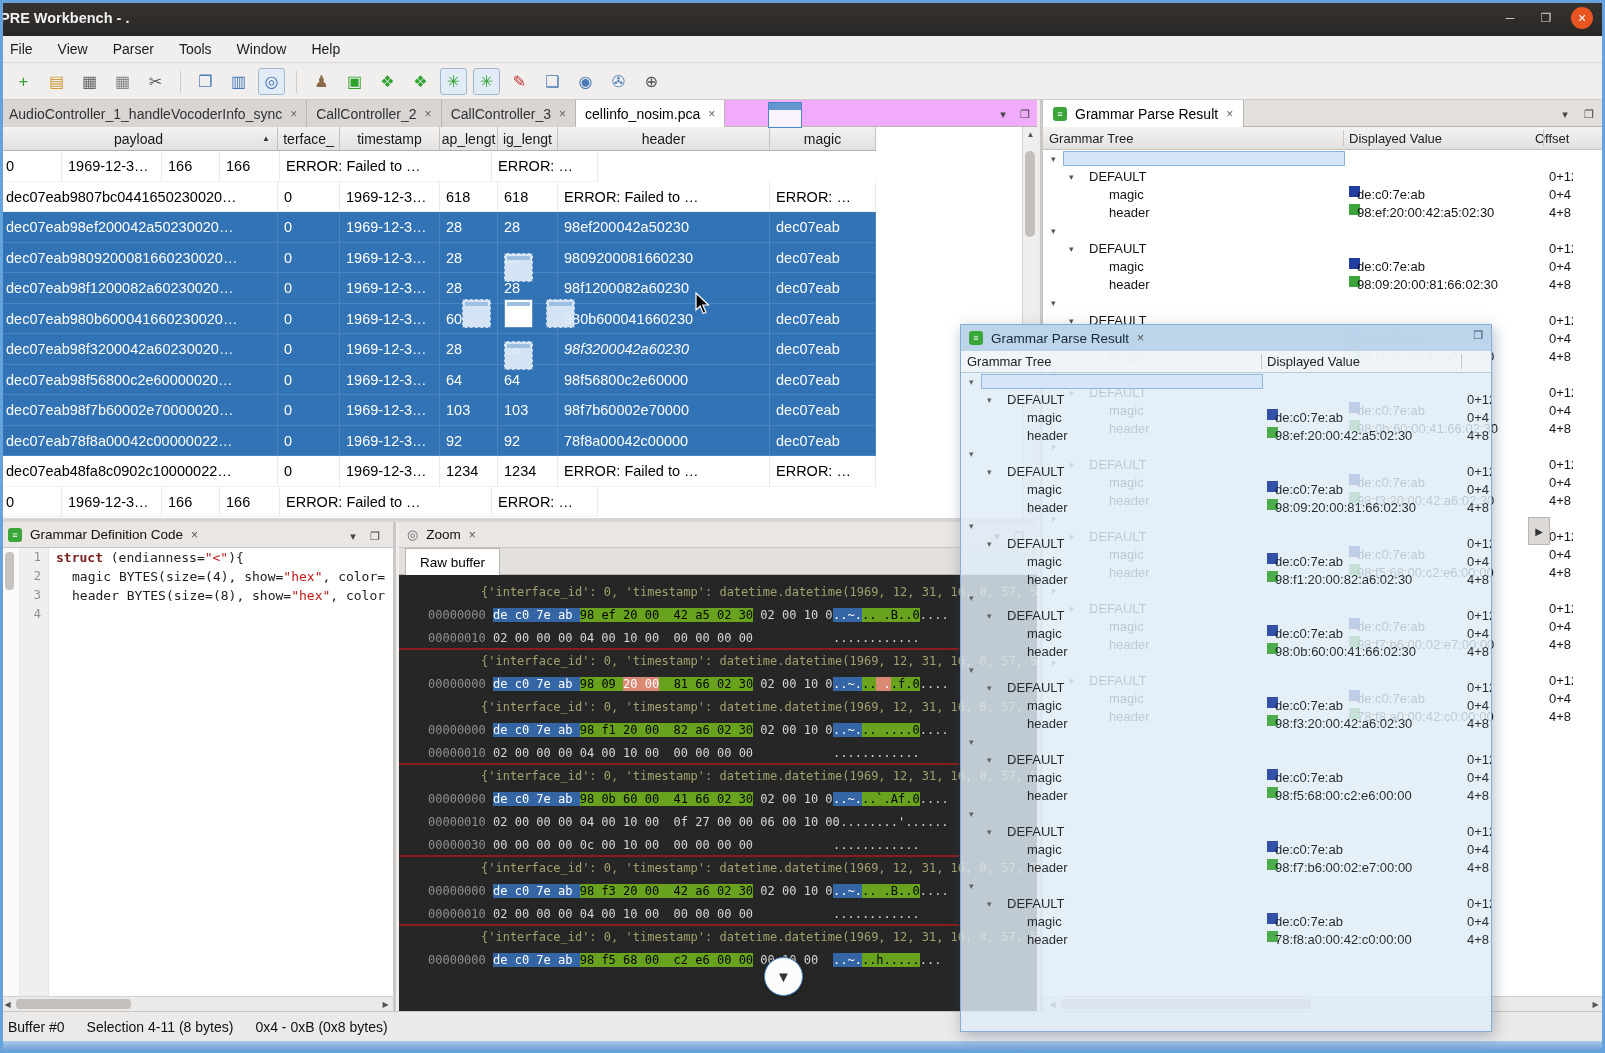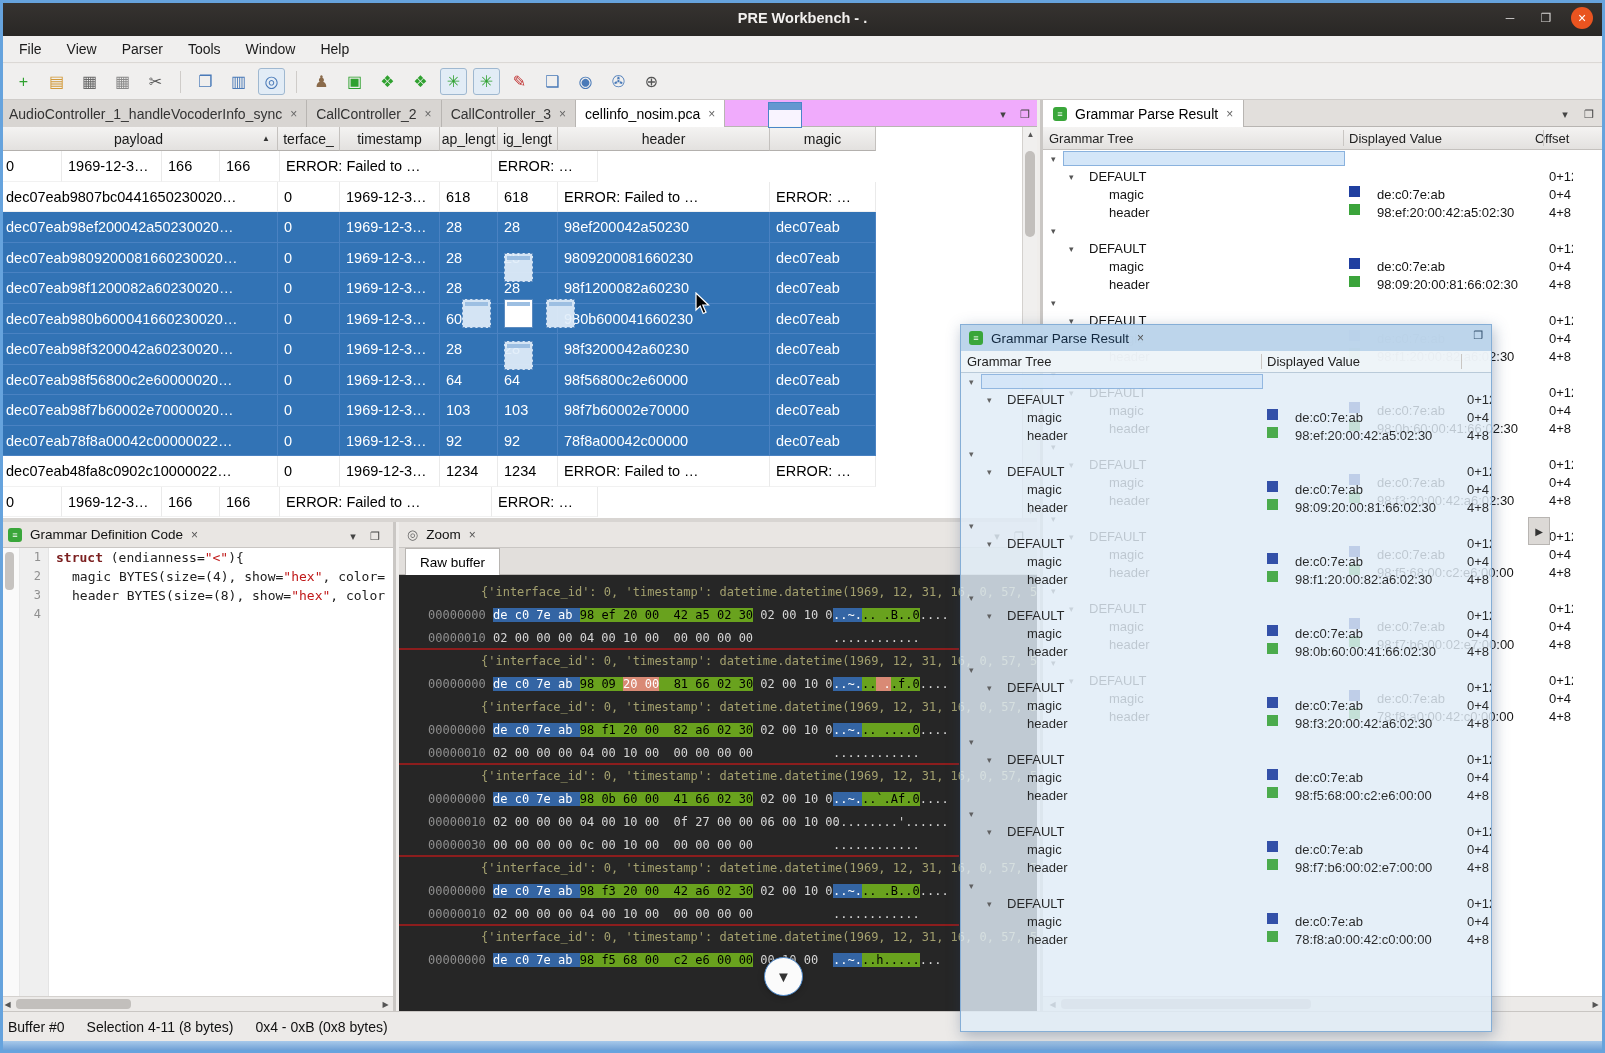--- a/index.html
+++ b/index.html
@@ -3,28 +3,28 @@
 <meta charset="utf-8">
 <style>
 *{margin:0;padding:0;box-sizing:border-box}
 html,body{background:#4a4a4a}
 body{font-family:"Liberation Sans",sans-serif}
 .app{position:relative;width:1605px;height:1053px;background:#efedeb;overflow:hidden;
  --sel:#3273b5;--hex-blue:#3465a4;--hex-green:#69a21e;--hex-pink:#d98a75;--close:#e95420}
 .app::after{content:"";position:absolute;inset:0;border:3px solid #66a3dd;pointer-events:none;z-index:900}
 
 
-.titlebar{position:absolute;left:0;top:0;width:100%;height:36px;background:linear-gradient(#373431,#292725);display:flex;align-items:center;justify-content:center;z-index:10}
+.titlebar{position:absolute;left:0;top:0;width:100%;height:36px;background:linear-gradient(#373431,#292725);display:flex;align-items:center;z-index:10}
 .title{color:#f2f0ee;font-size:14.5px;font-weight:bold}
 .winbtns{position:absolute;right:12px;top:7px;display:flex;gap:14px}
 .wb{width:22px;height:22px;border-radius:50%;color:#d8d6d4;display:flex;align-items:center;justify-content:center;font-size:12px}
 .wb.close{background:var(--close);color:#fff;font-size:14px}
 
 
-.menubar{position:absolute;left:0;top:36px;width:100%;height:27px;background:#f0efee;border-bottom:1px solid #dbd8d5;display:flex;align-items:center;padding-left:19px;gap:25px;font-size:14px;color:#1a1a1a}
+.menubar{position:absolute;left:0;top:36px;width:100%;height:27px;background:#f0efee;border-bottom:1px solid #dbd8d5;display:flex;align-items:center;padding-left:10px;gap:25px;font-size:14px;color:#1a1a1a}
 .toolbar{position:absolute;left:0;top:64px;width:100%;height:36px;background:#f0efee;border-bottom:1px solid #cfccc9;display:flex;align-items:center;padding-left:10px;gap:6px}
 .tbtn{width:27px;height:27px;display:flex;align-items:center;justify-content:center;border-radius:3px}
 .tbtn.boxed{border:1px solid #9fb8d0;background:#e2ecf6}
 .tglyph{font-size:16px;line-height:1}
 .tsep{width:1px;height:22px;background:#cfccc9;margin:0 5px}
 
 
 .doc-tabbar{position:absolute;left:0;top:100px;width:1037px;height:27px;background:#f0abfc;border-bottom:1px solid #b8b5b2}
 .doc-tabs{display:flex;height:27px}
 .dtab{height:27px;display:flex;align-items:center;padding:0 9px;gap:8px;font-size:14px;background:#d8d5d2;border-right:1px solid #b8b5b2;color:#333;white-space:nowrap}
@@ -90,21 +90,21 @@
 .colhead span{position:absolute;line-height:23px;white-space:nowrap}
 .rch1{left:6px}.rch2{left:306px}.rch3{left:492px}
 .rcs{position:absolute;top:3px;bottom:3px;width:1px;background:#c9c6c3}
 .tree{position:relative}
 .prow{position:relative;height:18px;font-size:13px;color:#141414}
 .prow span{position:absolute;top:0;line-height:18px;white-space:nowrap}
 .chev{font-size:9px;color:#555}
 .chev0{left:8px}.chev1{left:26px}
 .lab1{left:46px}.lab2{left:66px}
 .swatch{left:306px;top:3.5px;width:11px;height:11px;position:absolute}
-.nval{left:334px}
+.nval{left:314px}
 .noff{left:506px;width:24px;overflow:hidden}
 .selbox{position:absolute;left:20px;top:1px;width:282px;height:15px;background:#d4e6f8;border:1px solid #8ab2de}
 .rp-hscroll{position:absolute;left:0;right:0;bottom:0;height:15px;background:#eceae8;border-top:1px solid #d4d1ce}
 .chip-right{position:absolute;left:1528px;top:517px;width:22px;height:28px;background:#dcd9d6;border:1px solid #b8b5b2;display:flex;align-items:center;justify-content:center;font-size:10px;color:#333;z-index:350}
 
 
 .float-win{position:absolute;left:960px;top:324px;width:532px;height:708px;background:rgba(224,236,247,0.83);border:1px solid #85aed6;box-shadow:2px 4px 14px rgba(40,70,110,0.35);z-index:400}
 .float-title{height:26px;background:rgba(186,210,233,0.92);display:flex;align-items:center;gap:8px;padding:0 8px;font-size:13.5px;color:#12283f;position:relative}
 .float-corner{position:absolute;right:8px;top:4px;font-size:11px;color:#33506e}
 .float-colhead{height:22px;background:rgba(240,244,248,0.85);border-bottom:1px solid #b9cad9;font-size:13px;color:#222;position:relative}
@@ -309,21 +309,21 @@
           <div class="tcell" style="width: 60px;">60</div>
           <div class="tcell" style="width: 212px;">980b600041660230</div>
           <div class="tcell" style="width: 106px;">dec07eab</div>
         </div>
         <div class="trow sel">
           <div class="tcell" style="width: 278px;">dec07eab98f3200042a60230020…</div>
           <div class="tcell" style="width: 62px;">0</div>
           <div class="tcell" style="width: 100px;">1969-12-3…</div>
           <div class="tcell" style="width: 58px;">28</div>
           <div class="tcell" style="width: 60px;">28</div>
-          <div class="tcell" style="width: 212px;">98f3200042a60230</div>
+          <div class="tcell" style="width: 212px; font-style: italic;">98f3200042a60230</div>
           <div class="tcell" style="width: 106px;">dec07eab</div>
         </div>
         <div class="trow sel">
           <div class="tcell" style="width: 278px;">dec07eab98f56800c2e60000020…</div>
           <div class="tcell" style="width: 62px;">0</div>
           <div class="tcell" style="width: 100px;">1969-12-3…</div>
           <div class="tcell" style="width: 58px;">64</div>
           <div class="tcell" style="width: 60px;">64</div>
           <div class="tcell" style="width: 212px;">98f56800c2e60000</div>
           <div class="tcell" style="width: 106px;">dec07eab</div>

